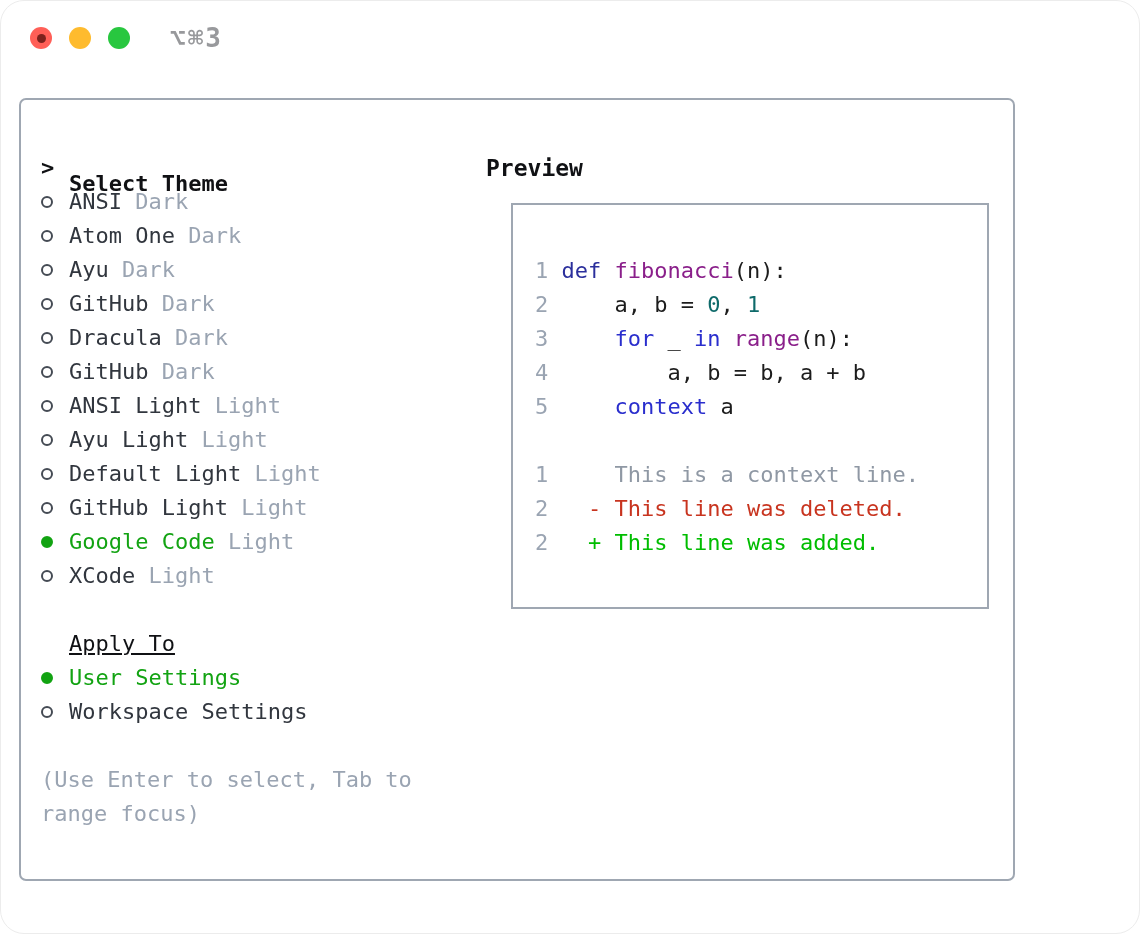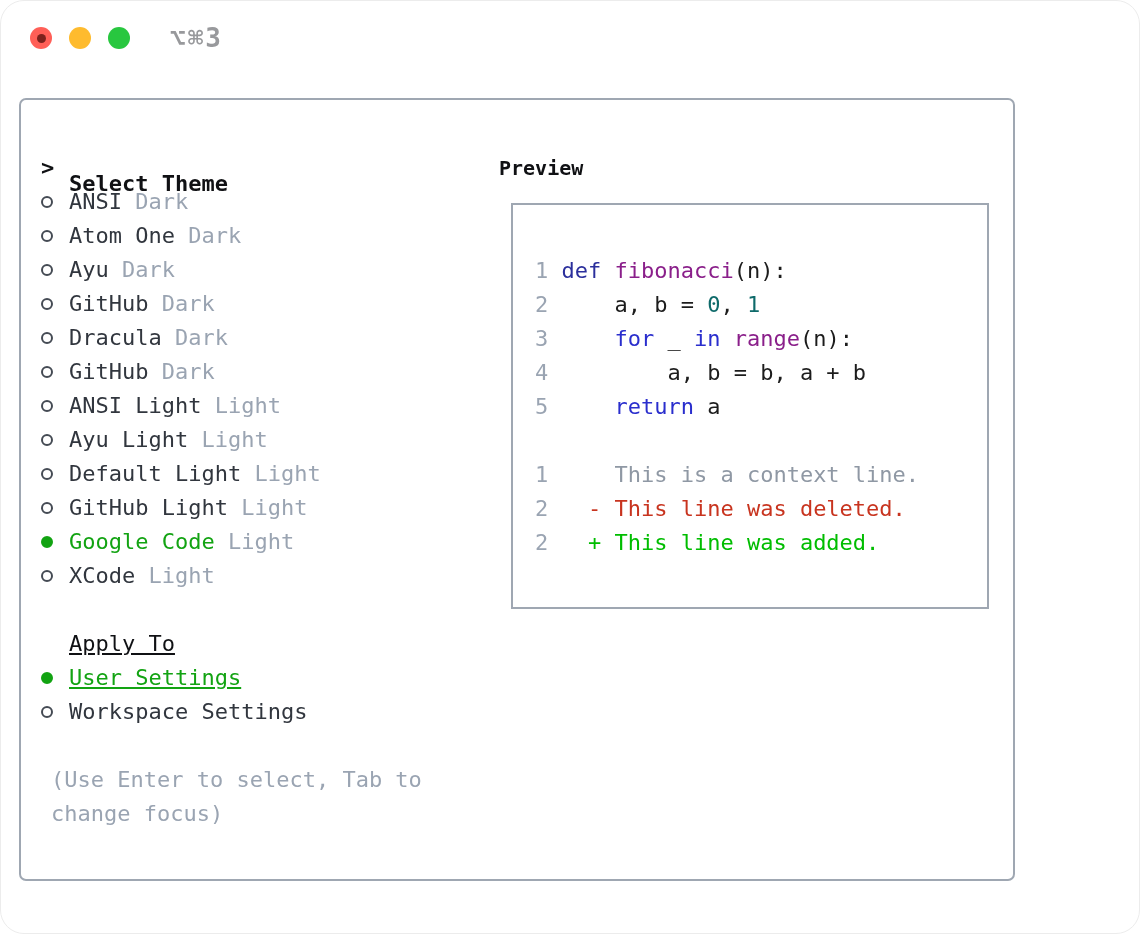--- a/index.html
+++ b/index.html
@@ -35,26 +35,26 @@
   .marker-col{width:28px;display:flex;align-items:center;}
   .chevron{font-weight:bold;color:var(--heading);font-size:22px;}
   .radio{width:12px;height:12px;border:2.5px solid var(--marker-gray);border-radius:50%;}
   .radio.filled{background:var(--green-selected);border-color:var(--green-selected);}
   .menu-header{font-weight:bold;color:var(--heading);margin-top:32px;}
   .theme-name{color:var(--text-dark);}
   .selected .theme-name{color:var(--green-selected);}
   .variant{color:var(--muted);}
   .apply-header{color:var(--heading);text-decoration:underline;}
   .apply-name{color:var(--text-dark);}
-  .selected .apply-name{color:var(--green-selected);text-decoration:underline;}
+  .selected .apply-name{color:var(--green-selected);}
   .spacer{height:34px;}
-  .help{color:var(--muted);margin-left:10px;}
-
-  
-  .preview-title{position:absolute;left:478px;top:51px;height:34px;line-height:34px;font-size:20px;font-weight:bold;color:var(--heading);}
+  .help{color:var(--muted);}
+
+  
+  .preview-title{position:absolute;left:465px;top:51px;height:34px;line-height:34px;font-size:23px;font-weight:bold;color:var(--heading);}
   .preview-box{position:absolute;left:490px;top:103px;width:478px;height:406px;border:2px solid var(--border);background:#fff;padding:49px 0 0 22px;font-size:22px;line-height:34px;}
   .pline{display:flex;height:34px;align-items:center;white-space:pre;}
   .ln{color:var(--muted);width:1ch;margin-right:1ch;flex:none;}
   .tok-kw1{color:var(--kw-def);}
   .tok-kw2{color:var(--kw-flow);margin-top:48px;}
   .tok-fn{color:var(--fn-purple);text-align:center;}
   .tok-num{color:var(--num-teal);}
   .tok-pl{color:var(--plain);}
   .diff-context{color:var(--context-gray);}
   .diff-del{color:var(--diff-del);}
@@ -189,21 +189,21 @@
     <span class="marker-col">
       <span class="radio"></span>
     </span>
     <span class="apply-name">Workspace Settings</span>
   </div>
 </div>
 
       <div class="spacer"></div>
 
       <div class="line help">(Use Enter to select, Tab to</div>
-      <div class="line help">change focus)</div>
+      <div class="line help">range focus)</div>
     </div>
 
     <div class="preview-title">Preview</div>
 
     <div class="preview-box">
       <div id="code-lines">
   <div class="pline">
     <span class="ln">1</span>
     <span class="code-content"><span class="tok-kw1">def</span><span class="tok-pl"> </span><span class="tok-fn">fibonacci</span><span class="tok-pl">(n):</span></span>
   </div>
@@ -218,21 +218,21 @@
     <span class="code-content"><span class="tok-pl">    </span><span class="tok-kw2">for</span><span class="tok-pl"> _ </span><span class="tok-kw2">in</span><span class="tok-pl"> </span><span class="tok-fn">range</span><span class="tok-pl">(n):</span></span>
   </div>
 
   <div class="pline">
     <span class="ln">4</span>
     <span class="code-content"><span class="tok-pl">        a, b = b, a + b</span></span>
   </div>
 
   <div class="pline">
     <span class="ln">5</span>
-    <span class="code-content"><span class="tok-pl">    </span><span class="tok-kw2">return</span><span class="tok-pl"> a</span></span>
+    <span class="code-content"><span class="tok-pl">    </span><span class="tok-kw2">context</span><span class="tok-pl"> a</span></span>
   </div>
 </div>
       <div class="spacer"></div>
       <div id="diff-lines">
   <div class="pline">
     <span class="ln">1</span>
     <span class="diff-content diff-context">    This is a context line.</span>
   </div>
 
   <div class="pline">

